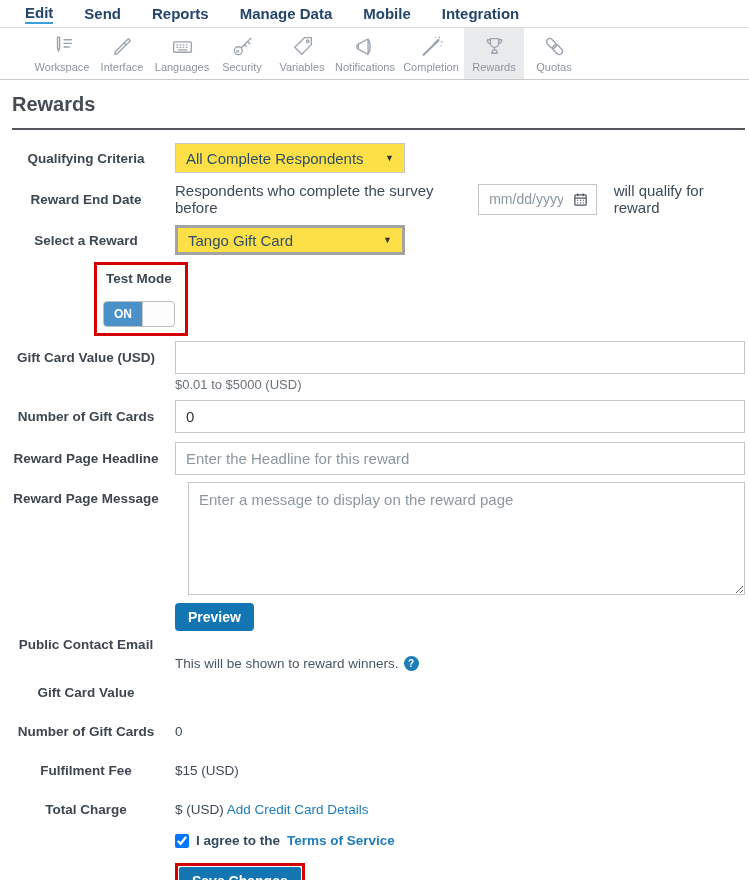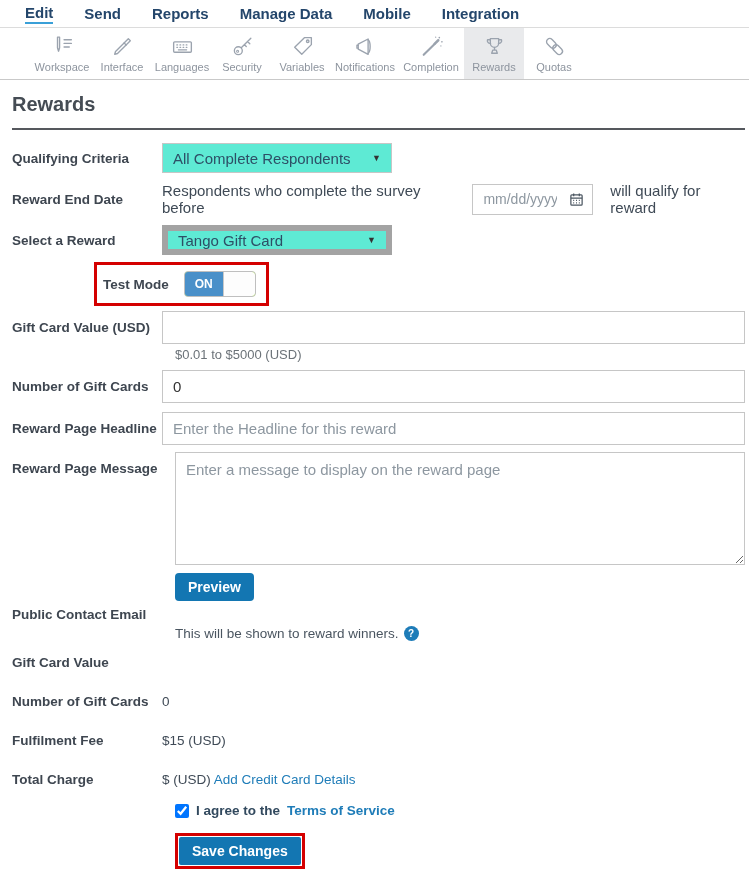--- a/index.html
+++ b/index.html
@@ -22,29 +22,29 @@
   .tb-icon svg { stroke:#9ba3ae; fill:none; stroke-width:1.3; stroke-linecap:round; stroke-linejoin:round; }
   .tb-label { font-size:11px; color:#8d949e; margin-top:2px; white-space:nowrap; }
 
   
   .page { padding:0 4px 0 12px; }
   .page-title { font-size:20px; font-weight:bold; color:#454c54; padding-top:13px; }
   .title-rule { border:none; border-top:2px solid #55585d; margin-top:12px; }
 
   .form { margin-top:13px; }
   .row { display:flex; align-items:center; margin-bottom:9px; }
-  .row-label { width:148px; margin-right:2px; flex-shrink:0; text-align:left;
+  .row-label { width:148px; margin-right:15px; flex-shrink:0; text-align:center;
     font-weight:bold; font-size:13.5px; color:#3e4650; }
   .row.top-align { align-items:flex-start; }
   .row.top-align .row-label { padding-top:9px; }
 
   .sel { width:230px; height:30px; border:1px solid #c6c6c6; display:flex; align-items:center;
-    padding:0 10px; font-size:15px; color:#2d4f66; cursor:pointer; background:#5eead4; }
+    padding:0 10px; font-size:15px; color:#2d4f66; cursor:pointer; background:#fde047; }
   .sel .caret { margin-left:auto; font-size:9px; color:#333; }
-  .sel.focused { border:6px solid #a3a3a3; }
+  .sel.focused { border:3px solid #a3a3a3; }
 
   .inline-text { font-size:15px; color:#3f4a56; }
   .date-box { width:125px; height:31px; border:1px solid #c6c6c6; display:flex; align-items:center;
     padding:0 8px 0 10px; margin:0 17px; }
   .date-box input { border:none; outline:none; width:74px; font-size:14px; color:#3f4a56;
     font-family:"Liberation Sans",sans-serif; }
   .date-box input::placeholder { color:#8d97a0; }
   .cal-icon { margin-left:auto; display:flex; }
   .cal-icon svg { stroke:#4a5560; fill:none; stroke-width:1.3; }
 
@@ -55,21 +55,21 @@
     padding:8px 10px; outline:none; resize:both; font-family:"Liberation Sans",sans-serif; }
 
   .help-line { margin:-6px 0 8px 163px; font-size:13px; color:#6b7278; }
   .email-help { margin:-5px 0 14px 163px; font-size:13.5px; color:#4a5560;
     display:flex; align-items:center; gap:5px; }
   .q-icon { width:15px; height:15px; border-radius:50%; background:#1e7cb8; color:#fff;
     font-size:10px; font-weight:bold; display:inline-flex; align-items:center; justify-content:center; cursor:pointer; }
 
   
   .testmode-wrap { margin:0 0 5px 82px; }
-  .red-box { display:inline-flex; align-items:center; gap:15px; border:3px solid #d40000; padding:6px 10px 6px 6px; }
+  .red-box { display:inline-flex; align-items:center; gap:15px; border:3px solid #d40000; padding:6px 10px 6px 6px;flex-direction:column; }
   .tm-label { font-weight:bold; font-size:13.5px; color:#3e4650; }
   .toggle { width:72px; height:26px; border:1px solid #bfbfbf; border-radius:4px; overflow:hidden;
     display:flex; cursor:pointer; background:#bef264; }
   .toggle .on { width:38px; background:#4a90c9; color:#fff; font-size:12px; font-weight:bold;
     display:flex; align-items:center; justify-content:center; }
   .toggle .knob { flex:1; background:#fdfdfd; border-left:1px solid #c9c9c9; border-radius:0 3px 3px 0; }
 
   .btn { background:#1376b2; color:#fff; font-weight:bold; font-size:14px; border:none;
     border-radius:4px; padding:6px 13px; cursor:pointer; font-family:"Liberation Sans",sans-serif; }
   .preview-row { margin:8px 0 6px 163px; }

